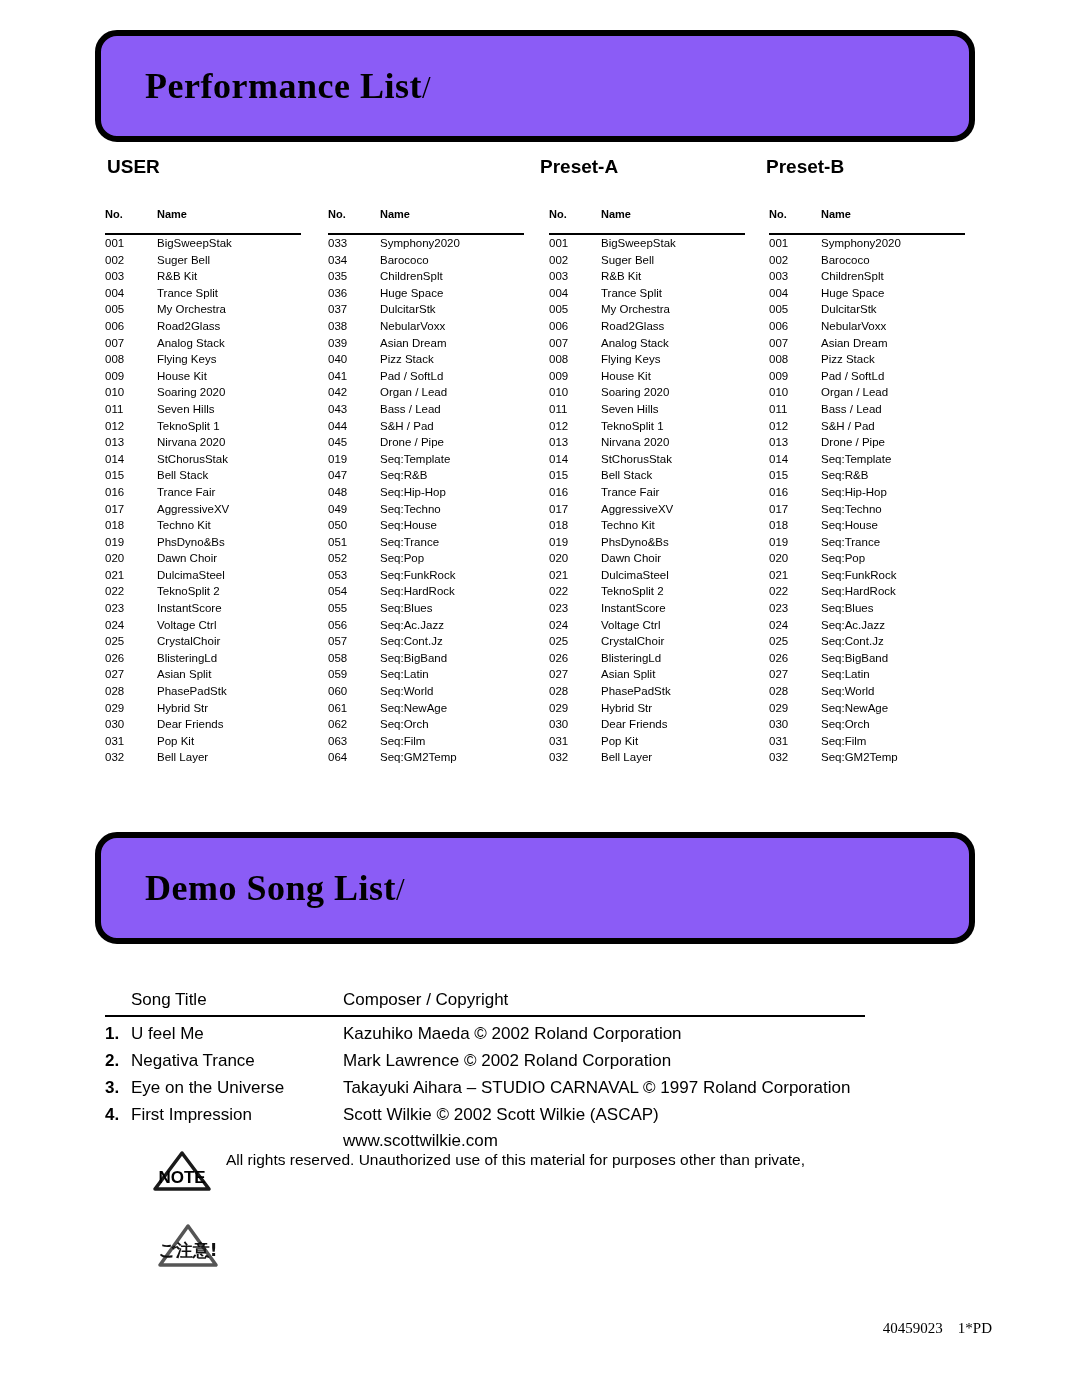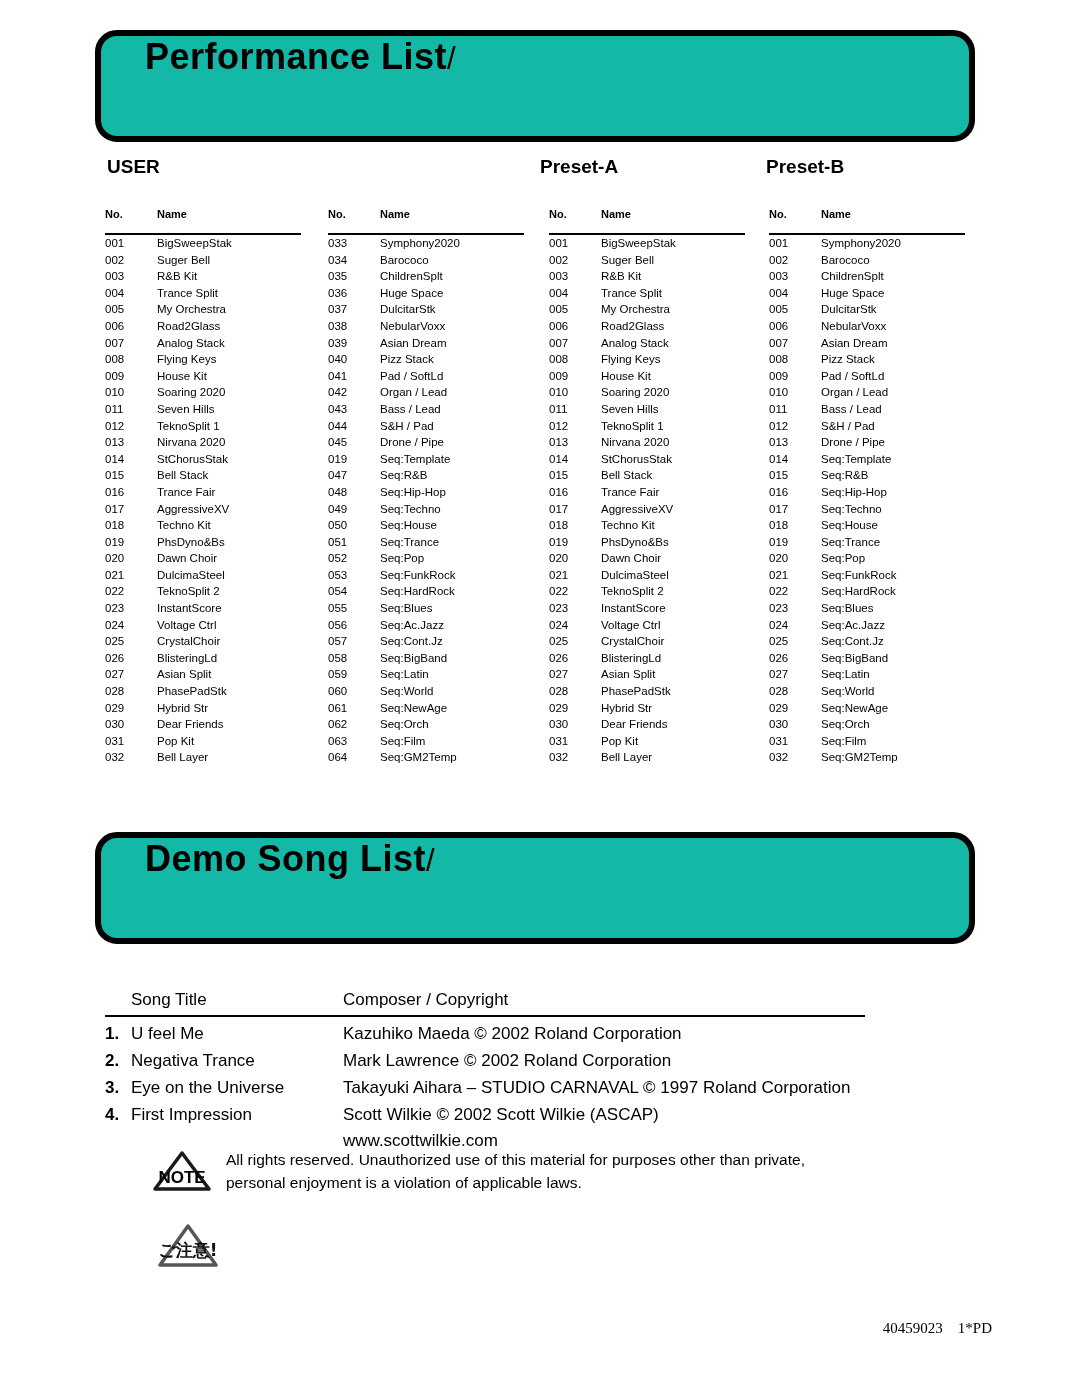--- a/index.html
+++ b/index.html
@@ -17,23 +17,24 @@
   }
 
   
   .banner {
     position: absolute;
     left: 95px;
     width: 880px;
     box-sizing: border-box;
     border: 6px solid #000000;
     border-radius: 22px;
-    background: #14b8a6;
+    background: #8b5cf6;
     display: flex;
-    align-items: flex-start;
+    align-items: center;
+    font-family: Liberation Serif, serif;
   }
   #banner-performance { top: 30px; height: 112px; }
   #banner-demo { top: 822px; height: 112px; margin-top: 10px; }
 
   .banner-title {
     font-size: 36px;
     font-weight: bold;
     letter-spacing: 0.5px;
     padding-left: 44px;
     white-space: nowrap;
@@ -767,21 +768,20 @@
 
 <div id="note-block">
   <div class="note-icon">
     <svg width="60" height="42" viewBox="0 0 60 42" xmlns="http://www.w3.org/2000/svg">
       <polygon points="30,3 57,39 3,39" fill="#ffffff" stroke="#1a1a1a" stroke-width="3.5" stroke-linejoin="round"></polygon>
       <text x="30" y="33" font-family="Liberation Sans, sans-serif" font-size="17" font-weight="bold" text-anchor="middle" fill="#000000" id="note-icon-label">NOTE</text>
     </svg>
   </div>
   <div class="note-text">
     <div>All rights reserved. Unauthorized use of this material for purposes other than private,</div>
-    <div>personal enjoyment is a violation of applicable laws.</div>
   </div>
 </div>
 
 <div id="caution-icon">
   <svg width="70" height="48" viewBox="0 0 70 48" xmlns="http://www.w3.org/2000/svg">
     <polygon points="33,4 61,43 5,43" fill="#ffffff" stroke="#555555" stroke-width="3.5" stroke-linejoin="round"></polygon>
     <text x="33" y="34" font-family="DejaVu Sans, sans-serif" font-size="17" font-weight="bold" text-anchor="middle" fill="#111111" id="caution-icon-label">ご注意!</text>
   </svg>
 </div>
 

